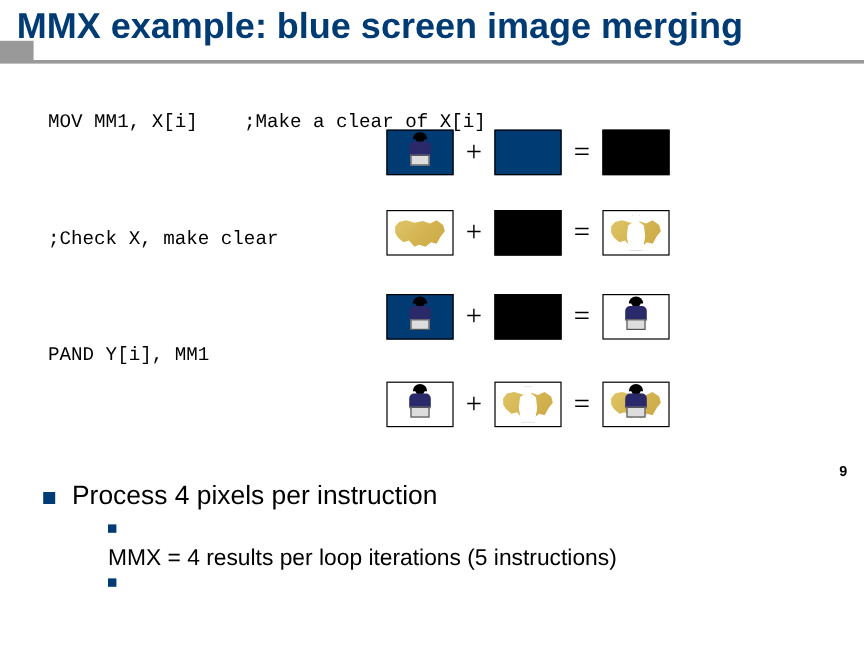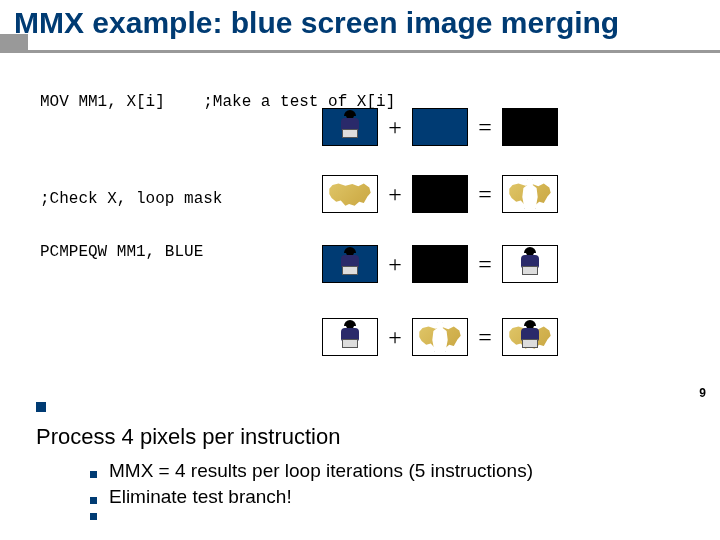--- a/index.html
+++ b/index.html
@@ -132,66 +132,66 @@
     box-shadow: 0 0 0 1px #999;
   }
   .bullets {
     position: absolute;
     left: 36px;
     top: 400px;
     font-size: 22px;
   }
   .b1 {
     display: flex;
-    align-items: flex-start;
+    align-items: center;
     gap: 14px;
     margin-bottom: 10px;
-    flex-direction: column;
   }
   .sq {
     display: inline-block;
     width: 10px; height: 10px;
     background: #003b73;
     flex-shrink: 0;
     position: relative;
     top: 2px;
   }
   .sq.small { width: 7px; height: 7px; top: 1px; }
   .sub {
     margin-left: 54px;
     font-size: 19px;
     display: flex;
     align-items: baseline;
     gap: 12px;
     margin-bottom: 4px;
+    flex-direction: column;
   }
   .pagenum {
     position: absolute;
     right: 14px;
     bottom: 8px;
     font-size: 12px;
     font-weight: bold;
   }
   .overlay .person { position: absolute; left: 50%; top: 50%; transform: translate(-50%,-50%); }
 </style>
 </head>
 <body>
 
 <div class="slide">
 
   <div class="title-bar"></div>
   <div class="title-underline"></div>
   <div class="title">MMX example: blue screen image merging</div>
 
   <div class="code-area">
-    <div class="code-line"><span>MOV MM1, X[i]</span>    <span>;Make a test of X[i]</span></div>
+    <div class="code-line"><span>MOV MM1, X[i]</span>    <span>;Make a clear of X[i]</span></div>
     <div style="height:10px"></div>
-    <div class="code-line">;Check X, loop mask</div>
-    <div class="code-line">PCMPEQW MM1, BLUE</div>
+    <div class="code-line">;Check X, make clear</div>
     <div style="height:10px"></div>
+    <div class="code-line">PAND Y[i], MM1</div>
     <div style="height:10px"></div>
     
     
     
     
   </div>
 
   <div class="diagram" style="top:108px">
     <div class="img-box blue-fill">
       <div class="person">
@@ -278,22 +278,18 @@
     <div class="b1">
       <span class="sq"></span>
       <span>Process 4 pixels per instruction</span>
     </div>
     <div class="sub">
       <span class="sq small"></span>
       <span>MMX = 4 results per loop iterations (5 instructions)</span>
     </div>
     <div class="sub">
       <span class="sq small"></span>
-      <span>Eliminate test branch!</span>
-    </div>
-    <div class="sub">
-      <span class="sq small"></span>
     </div>
   </div>
 
   <div class="pagenum">9</div>
 
 </div>
 
 </body></html>

